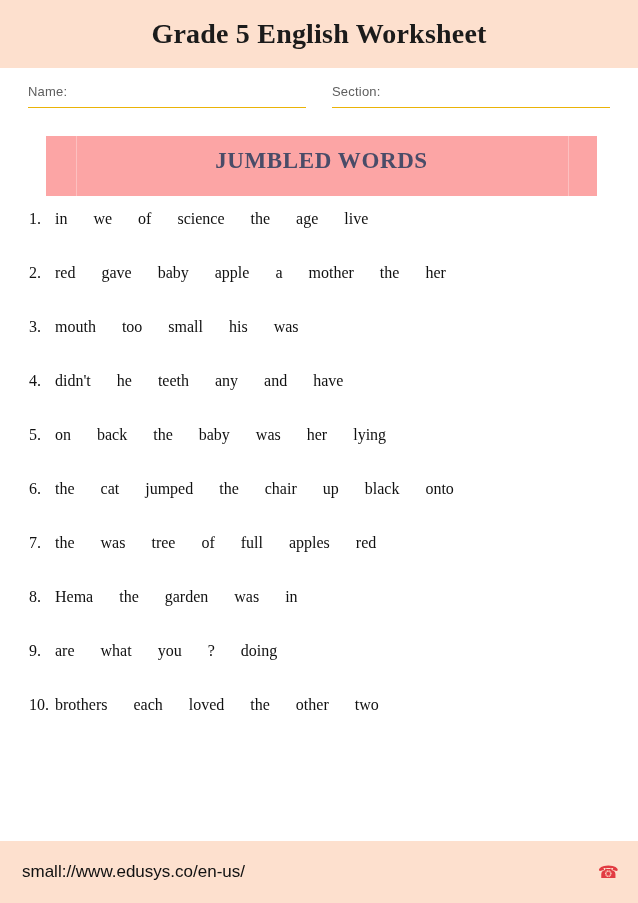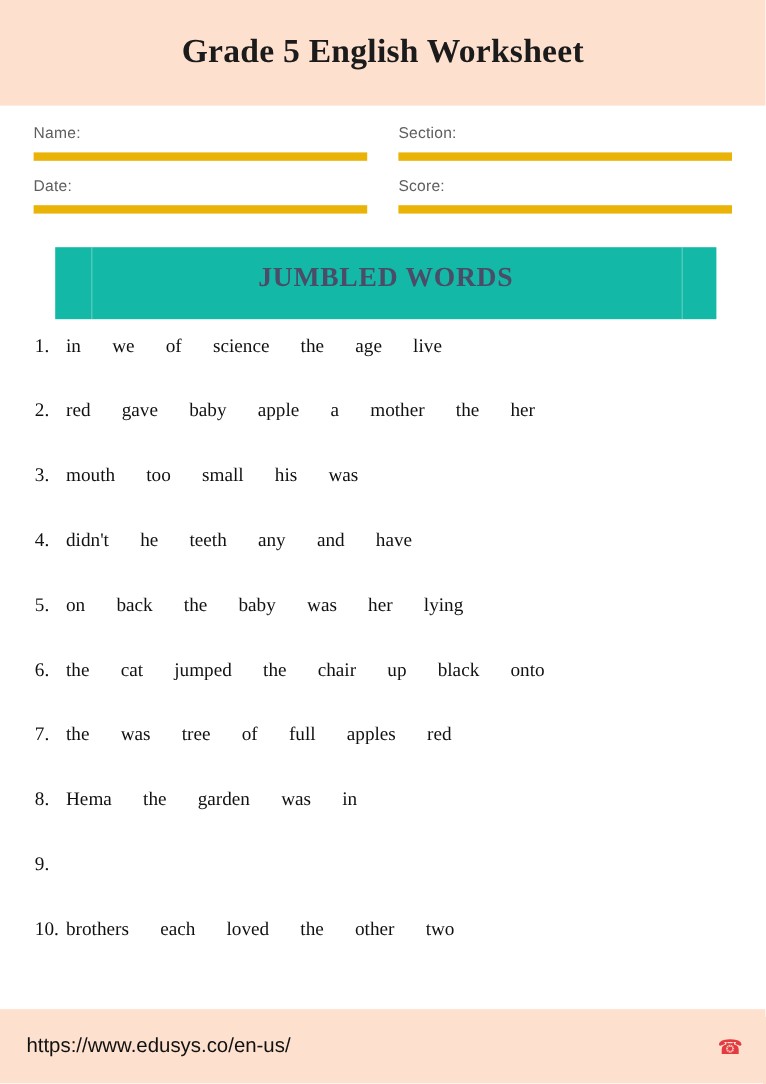--- a/index.html
+++ b/index.html
@@ -11,21 +11,21 @@
     height: 903px;
     background: #ffffff;
     font-family: "Liberation Serif", serif;
     overflow: hidden;
     position: relative;
   }
 
   
   .header-banner {
     width: 638px;
-    height: 88px;
+    height: 68px;
     background: #fde0ce;
     display: flex;
     align-items: center;
     justify-content: center;
     box-sizing: border-box;
   }
   .worksheet-title {
     font-family: "Liberation Serif", serif;
     font-weight: bold;
     font-size: 28px;
@@ -39,35 +39,35 @@
     padding: 14px 28px 6px 28px;
     box-sizing: border-box;
   }
   .meta-row {
     display: flex;
     gap: 26px;
     margin-bottom: 12px;
   }
   .meta-field {
     flex: 1 1 0;
-    border-bottom: 7px solid #eab308;
+    border-bottom: 1px solid #eab308;
     padding-bottom: 7px;
   }
   .meta-label {
     font-family: "Liberation Sans", sans-serif;
     font-size: 13px;
     color: #5e5e5e;
     letter-spacing: 0.2px;
   }
 
   
   .section-box {
     position: relative;
     margin: 10px 41px 0 46px;
-    background: #14b8a6;
+    background: #fca5a5;
     padding: 12px 14px 16px 14px;
     box-sizing: border-box;
     overflow: hidden;
   }
   .section-box::before {
     content: "";
     position: absolute;
     top: 0; bottom: 0;
     left: 30px;
     width: 1px;
@@ -173,28 +173,20 @@
 
 <div class="meta-block">
   <div class="meta-row">
     <div class="meta-field">
       <span class="meta-label">Name:</span>
     </div>
     <div class="meta-field">
       <span class="meta-label">Section:</span>
     </div>
   </div>
-  <div class="meta-row">
-    <div class="meta-field">
-      <span class="meta-label">Date:</span>
-    </div>
-    <div class="meta-field">
-      <span class="meta-label">Score:</span>
-    </div>
-  </div>
 </div>
 
 <div class="section-box">
   <div class="section-heading">JUMBLED WORDS</div>
 </div>
 
 <div class="question-list" id="question-list">
     <div class="question-row">
       <span class="q-number">1.</span>
       <span class="q-words">
@@ -283,32 +275,39 @@
       <span class="q-words">
         <span class="q-word">Hema</span>
         <span class="q-word">the</span>
         <span class="q-word">garden</span>
         <span class="q-word">was</span>
         <span class="q-word">in</span>
       </span>
     </div>
     <div class="question-row">
       <span class="q-number">9.</span>
+      <span class="q-words">
+        <span class="q-word">are</span>
+        <span class="q-word">what</span>
+        <span class="q-word">you</span>
+        <span class="q-word">?</span>
+        <span class="q-word">doing</span>
+      </span>
     </div>
     <div class="question-row">
       <span class="q-number">10.</span>
       <span class="q-words">
         <span class="q-word">brothers</span>
         <span class="q-word">each</span>
         <span class="q-word">loved</span>
         <span class="q-word">the</span>
         <span class="q-word">other</span>
         <span class="q-word">two</span>
       </span>
     </div>
   </div>
 
 <div class="footer-banner">
-  <div class="footer-url">https://www.edusys.co/en-us/</div>
+  <div class="footer-url">small://www.edusys.co/en-us/</div>
   <div class="footer-phone">
     <span class="phone-icon">☎</span>
   </div>
 </div>
 
 </body></html>

